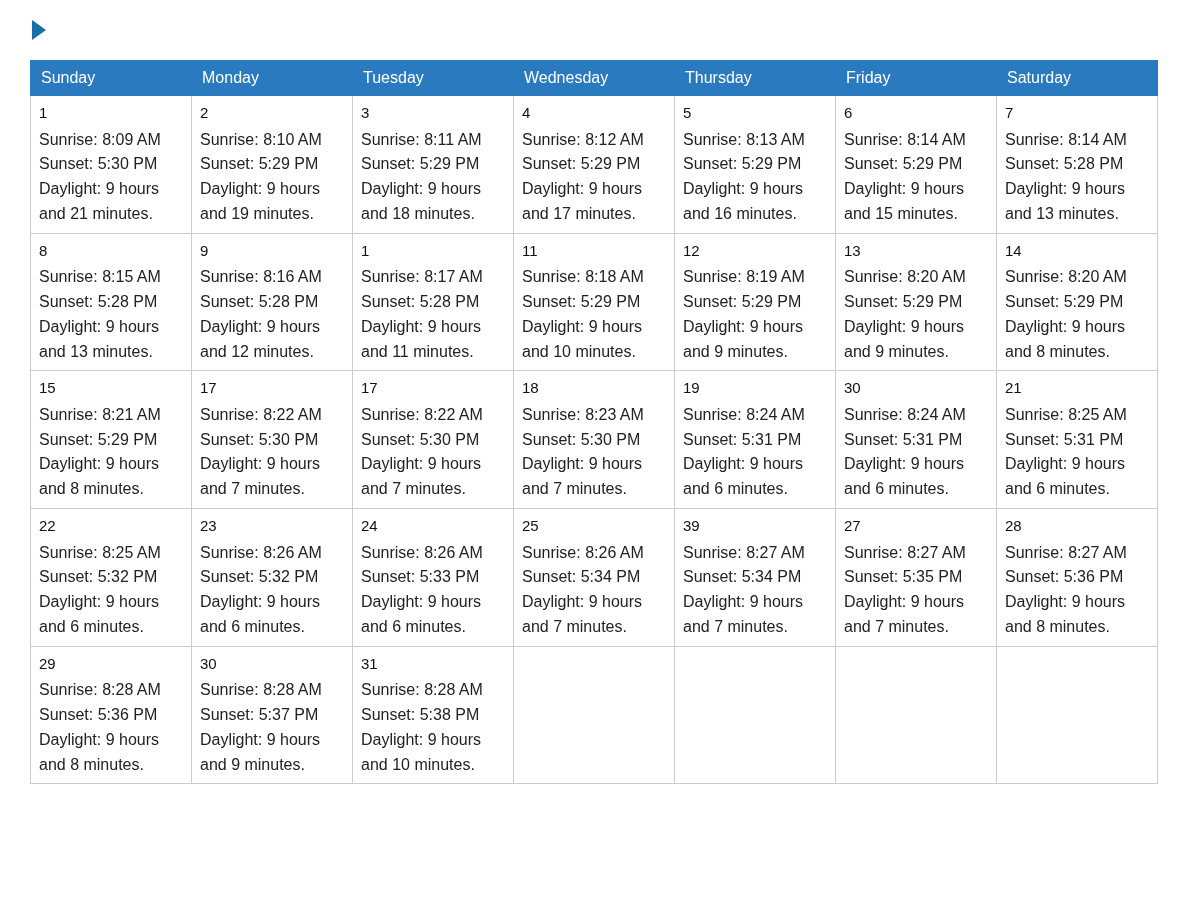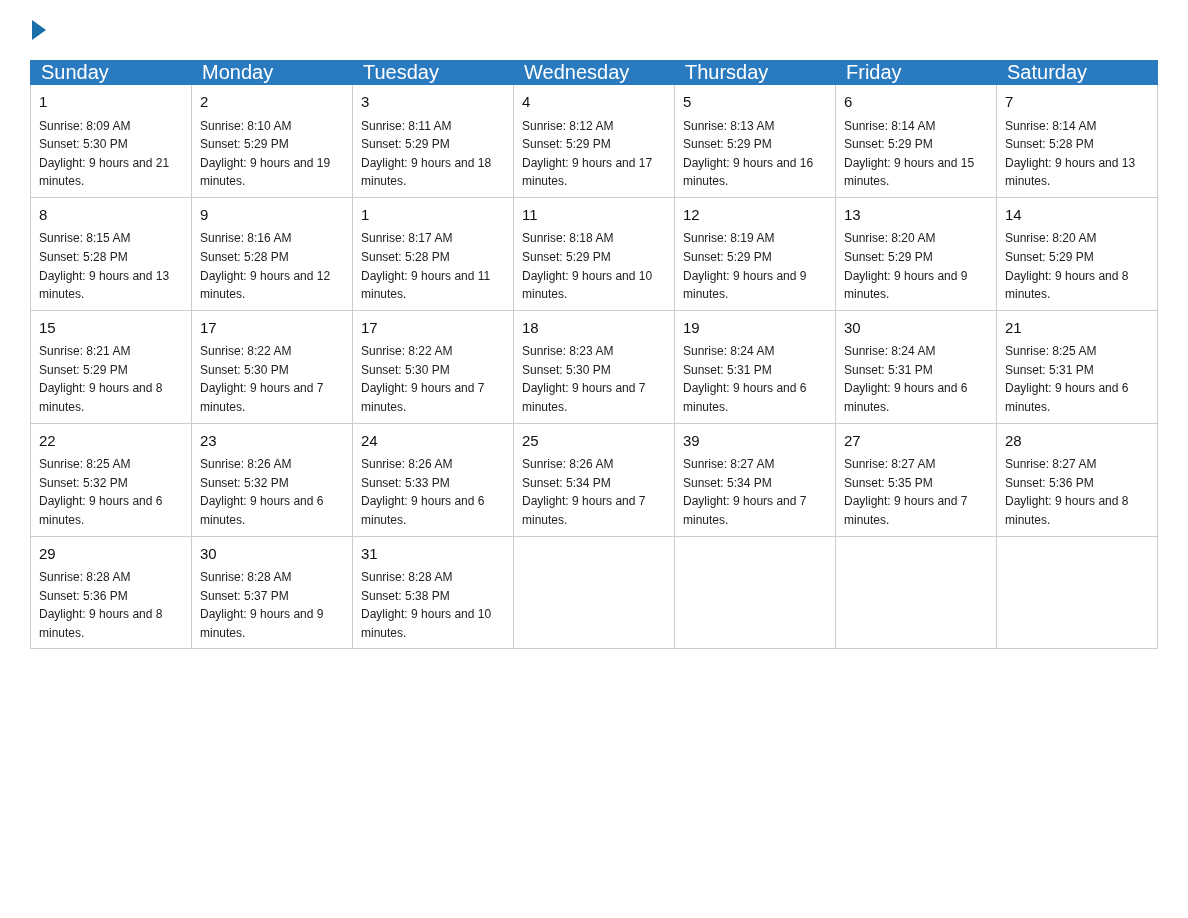--- a/index.html
+++ b/index.html
@@ -62,43 +62,43 @@
       margin-top: 5px;
     }
     .calendar {
       width: 100%;
       border-collapse: collapse;
       border: 1px solid #aaa;
     }
     .calendar th {
       background-color: #2a7abf;
       color: #fff;
-      font-size: 20px;
+      font-size: 16px;
       font-weight: normal;
-      padding: 0 10px;
+      padding: 8px 10px;
       text-align: left;
       border: 1px solid #2a7abf;
     }
     .calendar td {
       width: 14.28%;
       vertical-align: top;
       padding: 6px 8px;
       border: 1px solid #ccc;
       font-size: 13px;
       color: #222;
       line-height: 1.5;
     }
     .day-num {
       font-size: 15px;
       font-weight: normal;
       margin-bottom: 3px;
       color: #111;
     }
     .day-info {
-      font-size: 12px;
+      font-size: 16px;
       color: #222;
       line-height: 1.55;
     }
     .empty-cell {
       background: #fff;
     }
     .calendar tbody tr td {
       min-height: 90px;
       height: 110px;
     }

